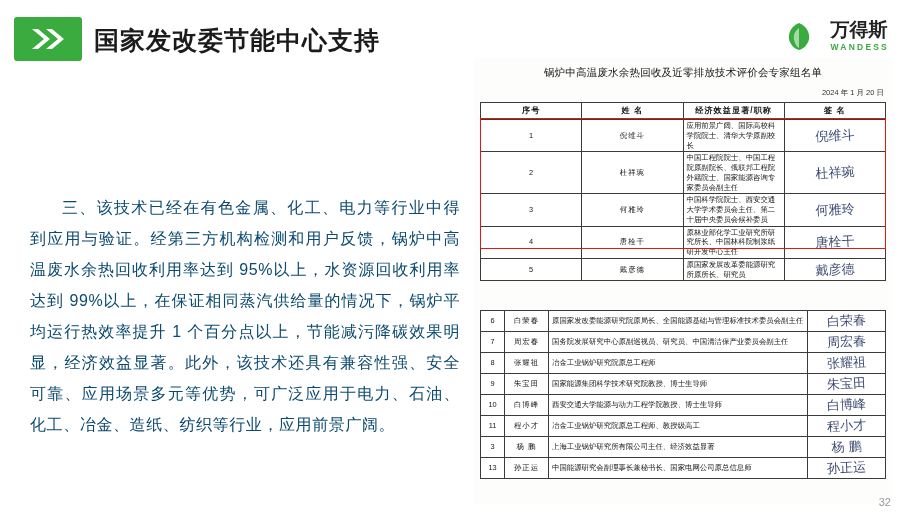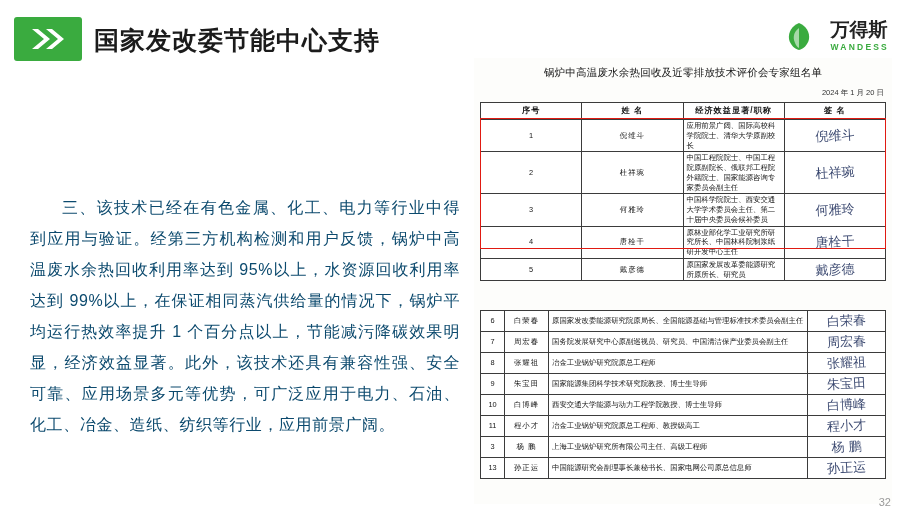--- a/index.html
+++ b/index.html
@@ -314,21 +314,21 @@
           <td class="c-num">11</td>
           <td class="c-name">程小才</td>
           <td class="c-org">冶金工业锅炉研究院原总工程师、教授级高工</td>
           <td class="c-sign">
             <span class="sig">程小才</span>
           </td>
         </tr>
         <tr>
           <td class="c-num">3</td>
           <td class="c-name">杨 鹏</td>
-          <td class="c-org">上海工业锅炉研究所有限公司主任、高级工程师</td>
+          <td class="c-org">上海工业锅炉研究所有限公司主任、经济效益显著</td>
           <td class="c-sign">
             <span class="sig">杨 鹏</span>
           </td>
         </tr>
         <tr>
           <td class="c-num">13</td>
           <td class="c-name">孙正运</td>
           <td class="c-org">中国能源研究会副理事长兼秘书长、国家电网公司原总信息师</td>
           <td class="c-sign">
             <span class="sig">孙正运</span>

